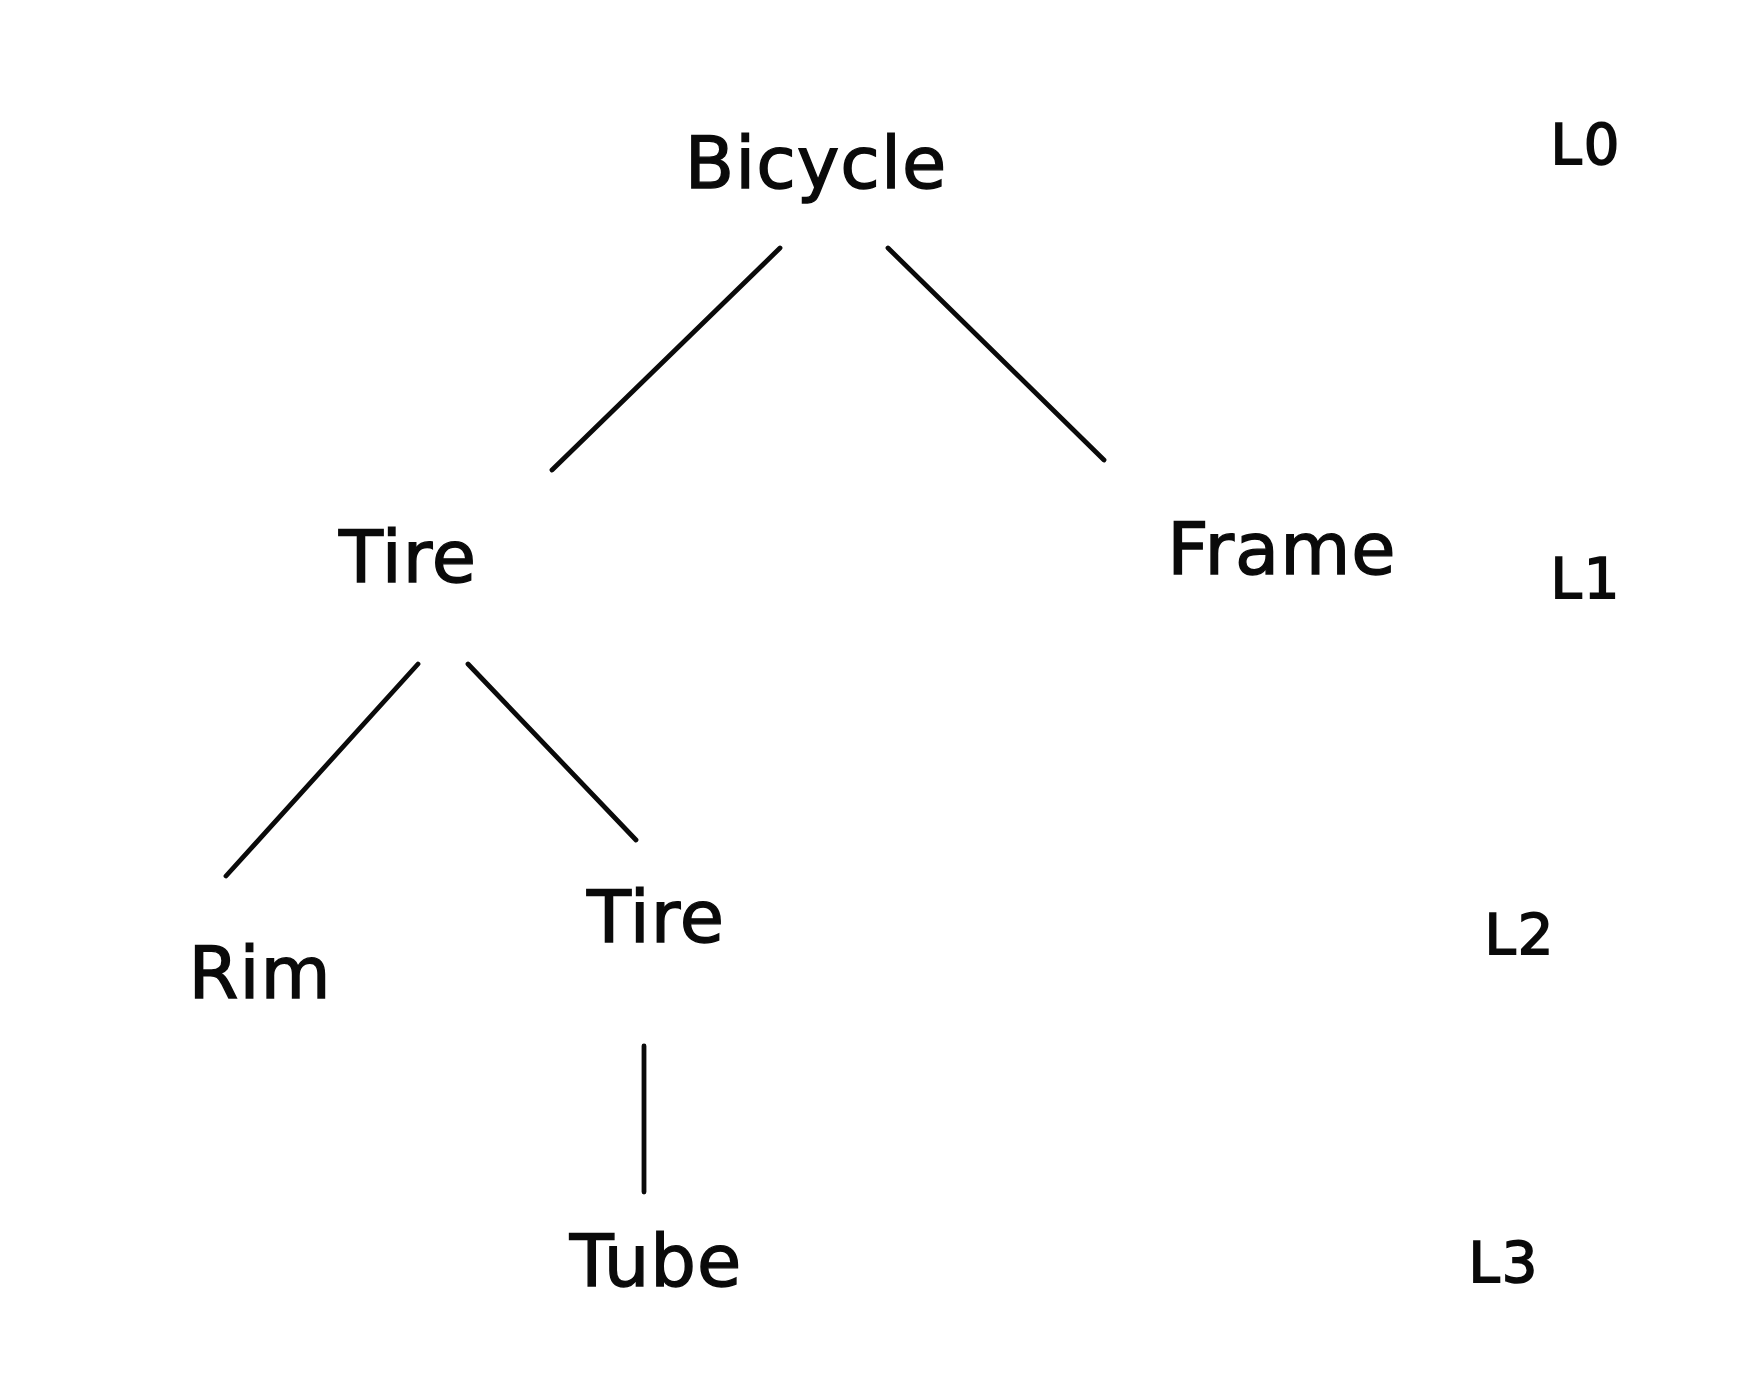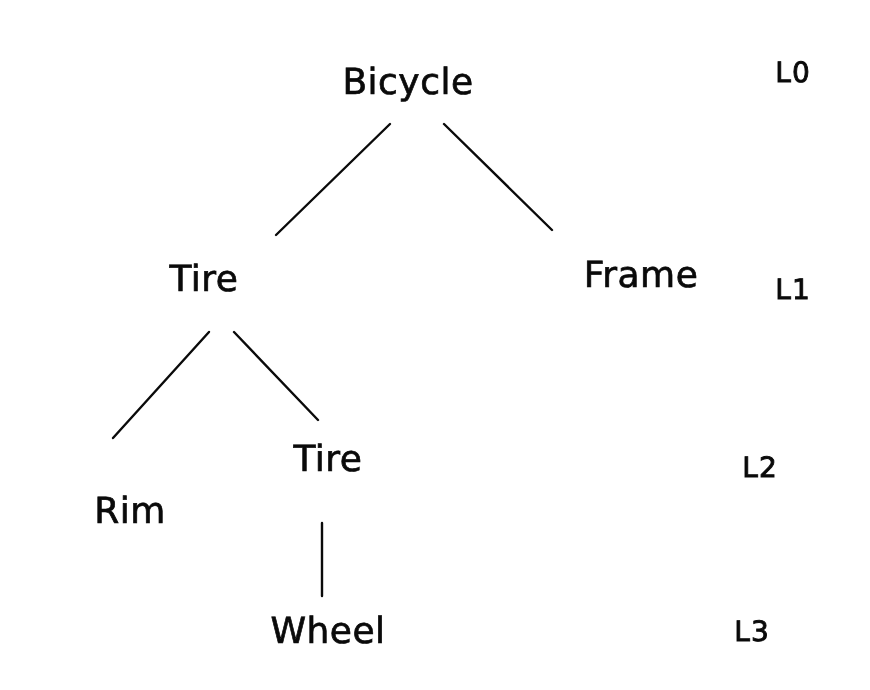--- a/index.html
+++ b/index.html
@@ -62,23 +62,23 @@
       <line x1="444" y1="124" x2="552" y2="230" stroke="#0a0a0a" stroke-width="2.4" stroke-linecap="round"></line>
       <line x1="209" y1="332" x2="113" y2="438" stroke="#0a0a0a" stroke-width="2.4" stroke-linecap="round"></line>
       <line x1="234" y1="332" x2="318" y2="420" stroke="#0a0a0a" stroke-width="2.4" stroke-linecap="round"></line>
       <line x1="322" y1="523" x2="322" y2="596" stroke="#0a0a0a" stroke-width="2.4" stroke-linecap="round"></line>
     </svg>
 
   <div id="node-layer">
       <div class="node-label" style="left: 408px; top: 83px;">Bicycle</div>
       <div class="node-label" style="left: 204px; top: 280px;">Tire</div>
       <div class="node-label" style="left: 641px; top: 276px;">Frame</div>
-      <div class="node-label" style="left: 130px; top: 512px;">Rim</div>
+      <div class="node-label" style="left: 130px; top: 488px;">Rim</div>
       <div class="node-label" style="left: 328px; top: 460px;">Tire</div>
-      <div class="node-label" style="left: 328px; top: 632px;">Wheel</div>
+      <div class="node-label" style="left: 328px; top: 632px;">Tube</div>
     </div>
   <div id="level-layer">
       <div class="level-label" style="left: 793px; top: 73px;">L0</div>
       <div class="level-label" style="left: 793px; top: 290px;">L1</div>
       <div class="level-label" style="left: 760px; top: 468px;">L2</div>
       <div class="level-label" style="left: 752px; top: 632px;">L3</div>
     </div>
 
 </div>
 

